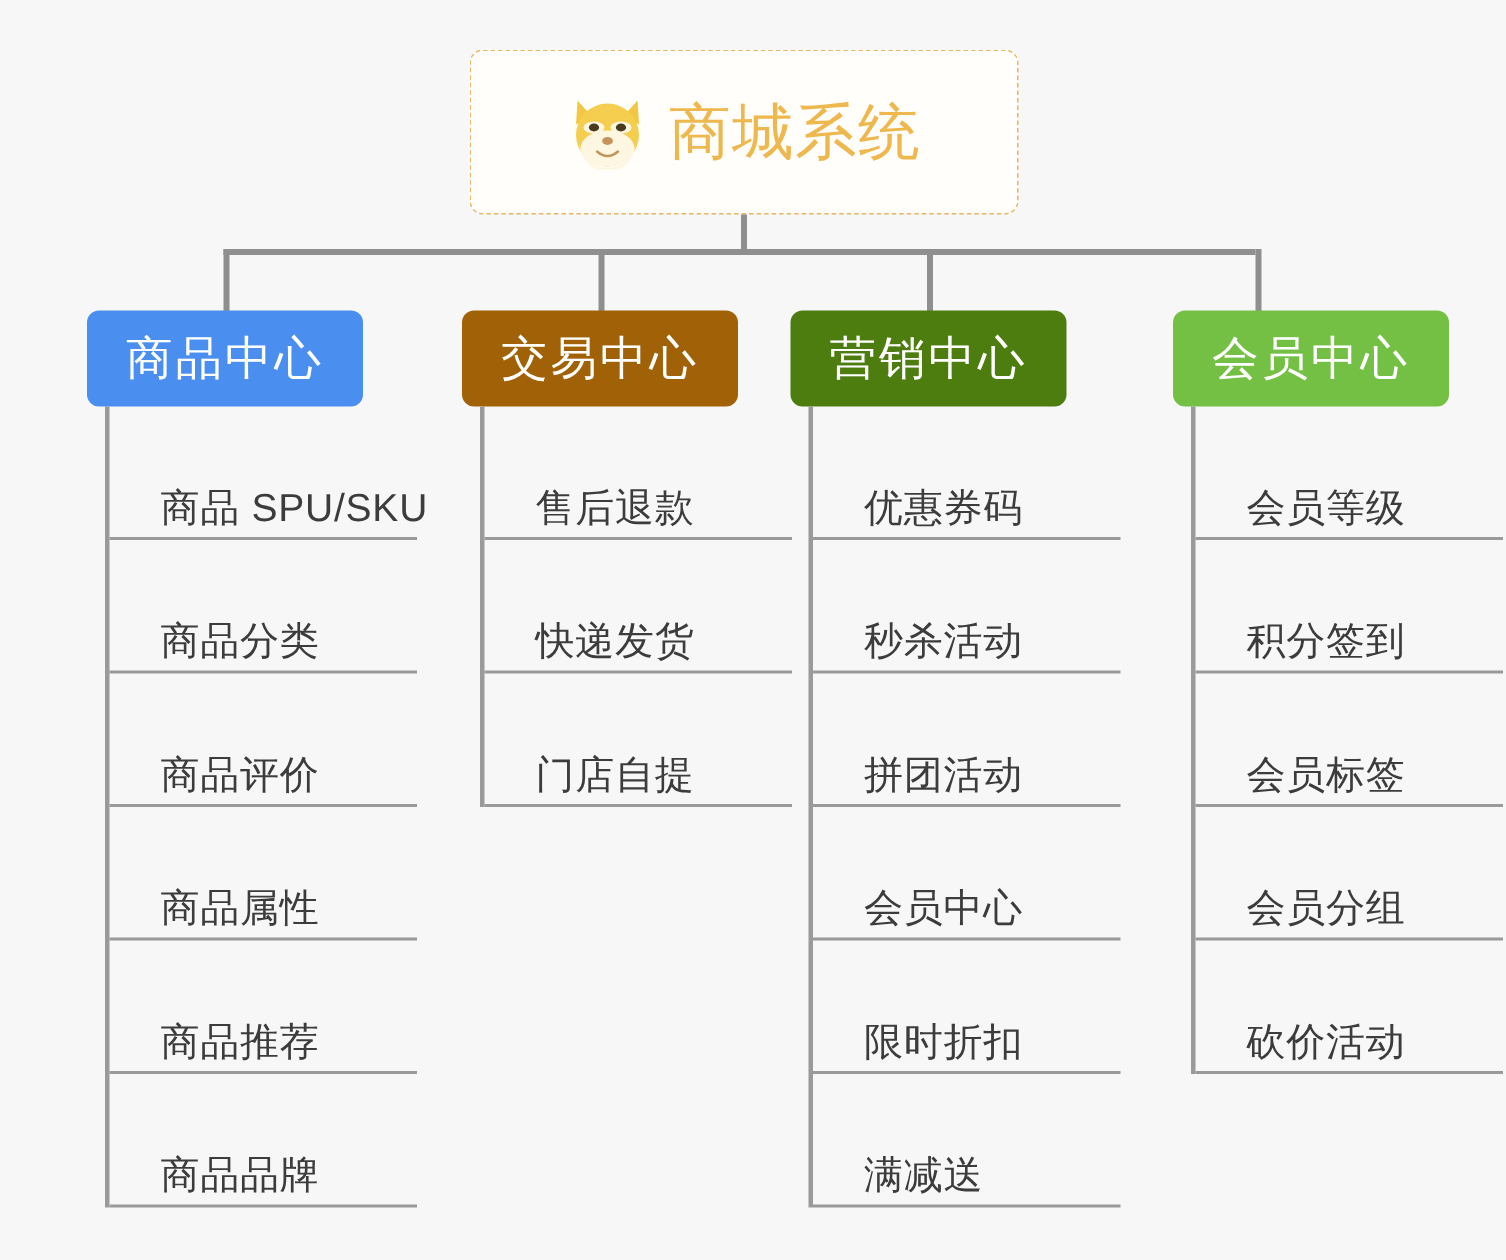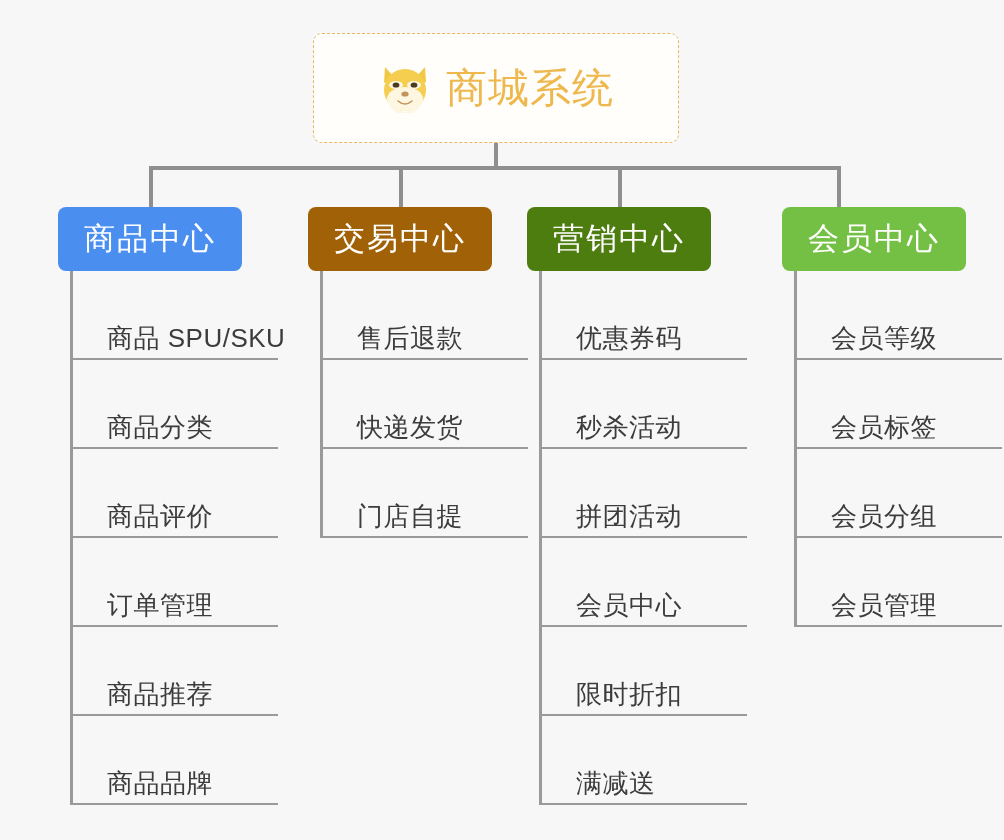--- a/index.html
+++ b/index.html
@@ -152,21 +152,21 @@
       <div class="leaf">
           <span class="leaf-label">商品 SPU/SKU</span>
         </div>
       <div class="leaf">
           <span class="leaf-label">商品分类</span>
         </div>
       <div class="leaf">
           <span class="leaf-label">商品评价</span>
         </div>
       <div class="leaf">
-          <span class="leaf-label">订单管理</span>
+          <span class="leaf-label">商品属性</span>
         </div>
       <div class="leaf">
           <span class="leaf-label">商品推荐</span>
         </div>
       <div class="leaf">
           <span class="leaf-label">商品品牌</span>
         </div>
     </div>
   </div>
 
@@ -215,24 +215,27 @@
 
   <div class="column" style="left:782px">
     <div class="cat-header" style="background:#74c044">
       <span>会员中心</span>
     </div>
     <div class="leaf-list">
       <div class="leaf">
           <span class="leaf-label">会员等级</span>
         </div>
       <div class="leaf">
+          <span class="leaf-label">积分签到</span>
+        </div>
+      <div class="leaf">
           <span class="leaf-label">会员标签</span>
         </div>
       <div class="leaf">
           <span class="leaf-label">会员分组</span>
         </div>
       <div class="leaf">
-          <span class="leaf-label">会员管理</span>
+          <span class="leaf-label">砍价活动</span>
         </div>
     </div>
   </div>
 
 </div>
 
 </body></html>

